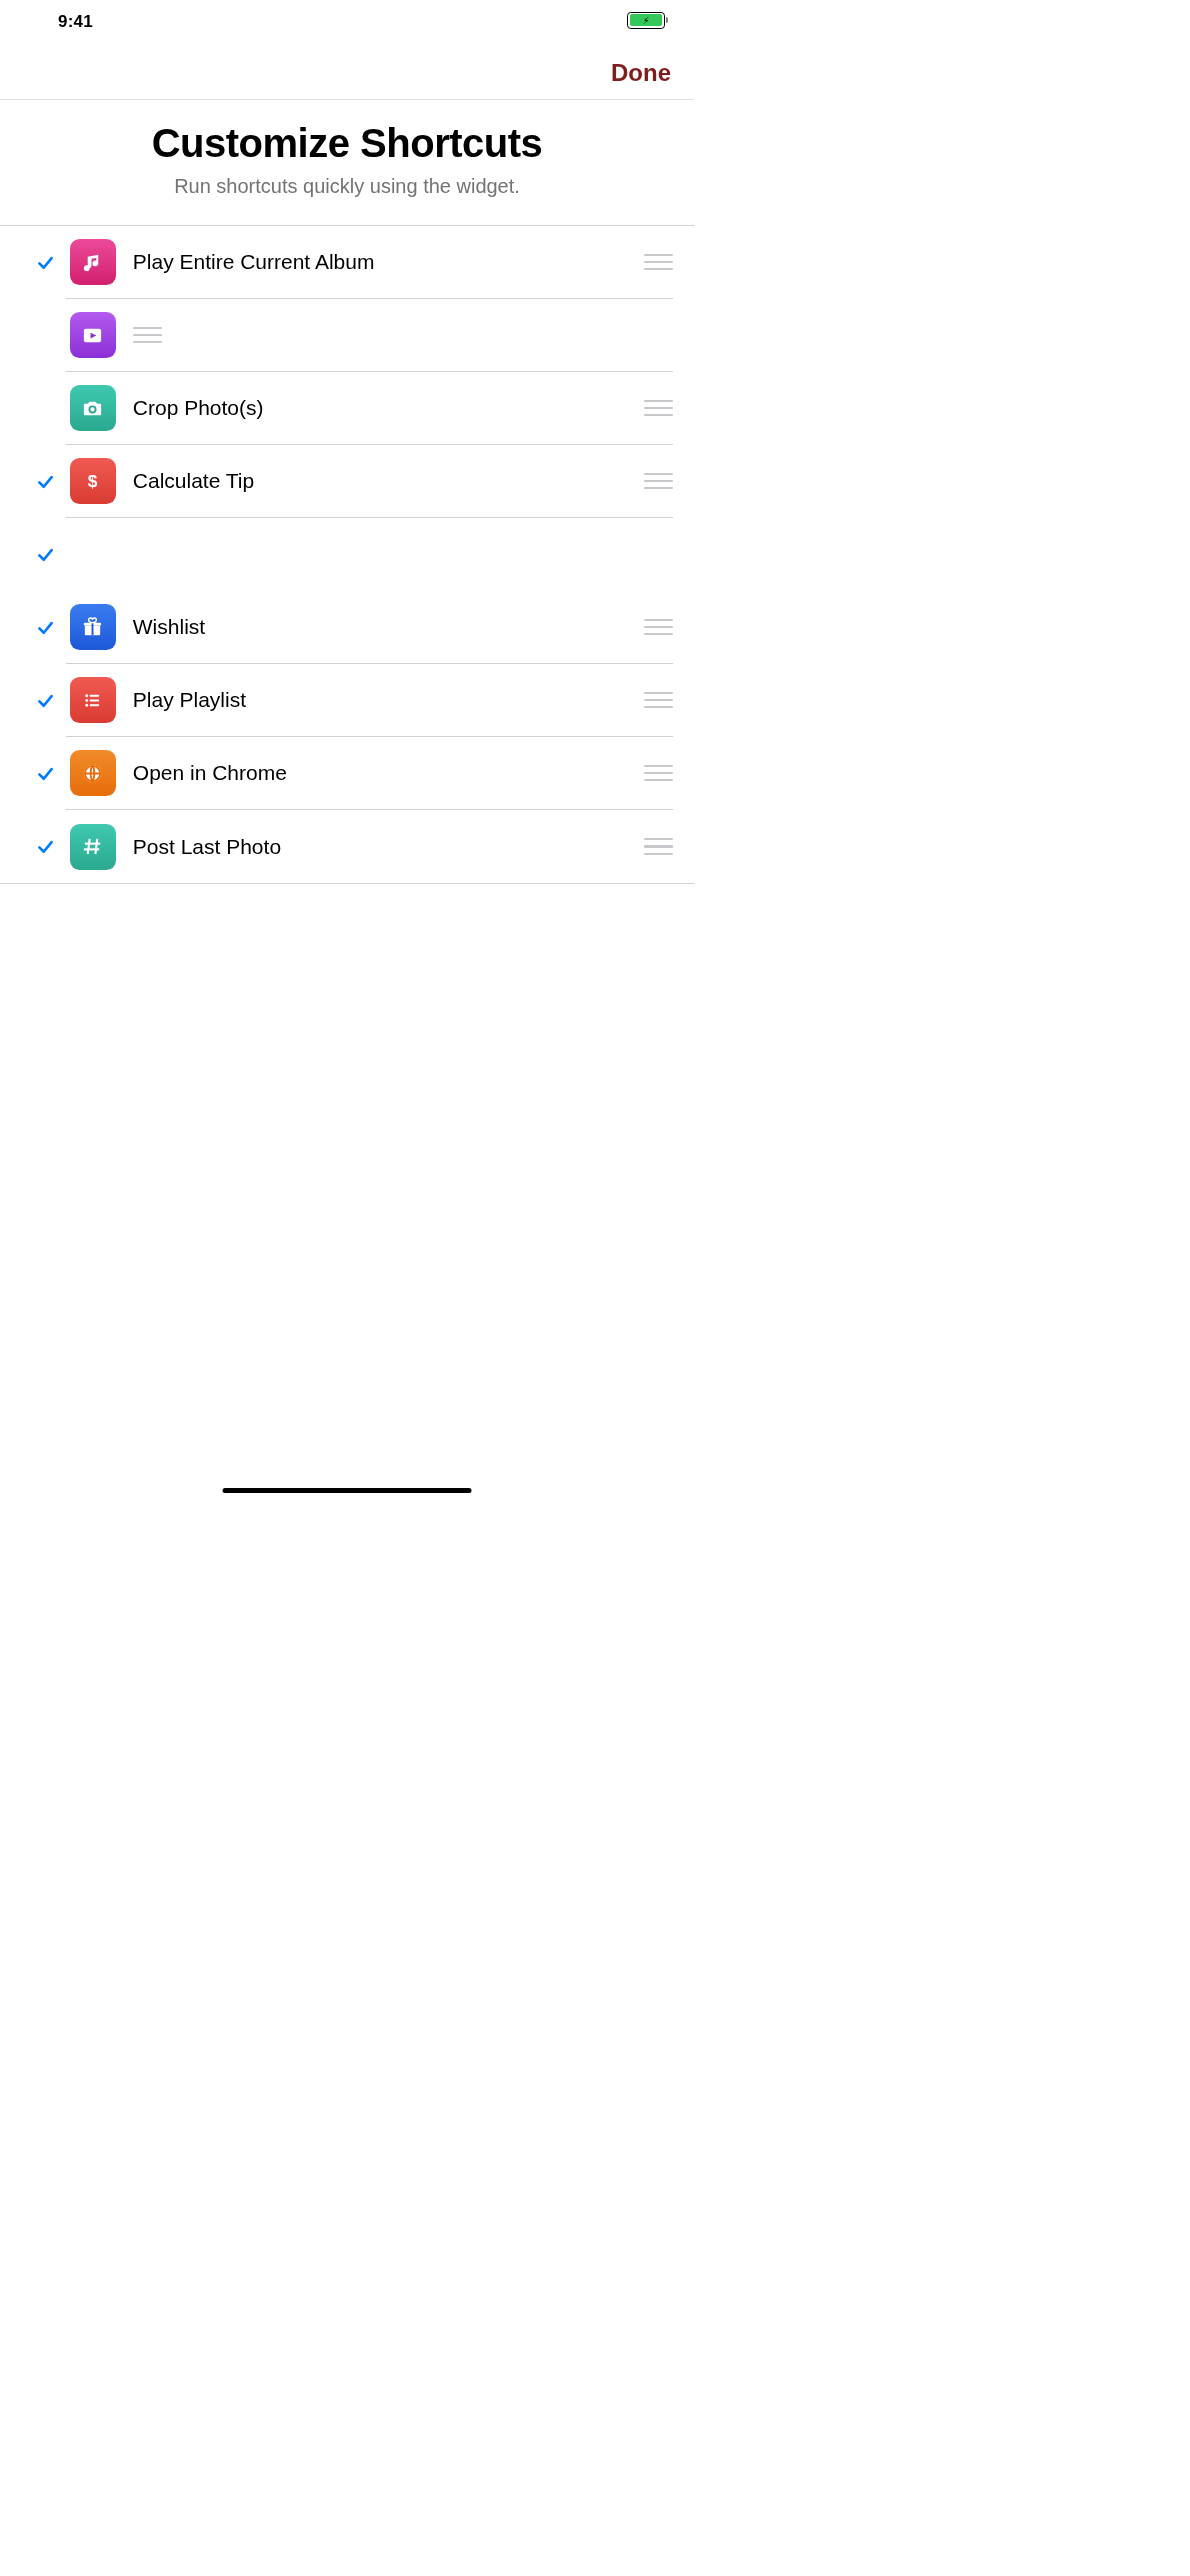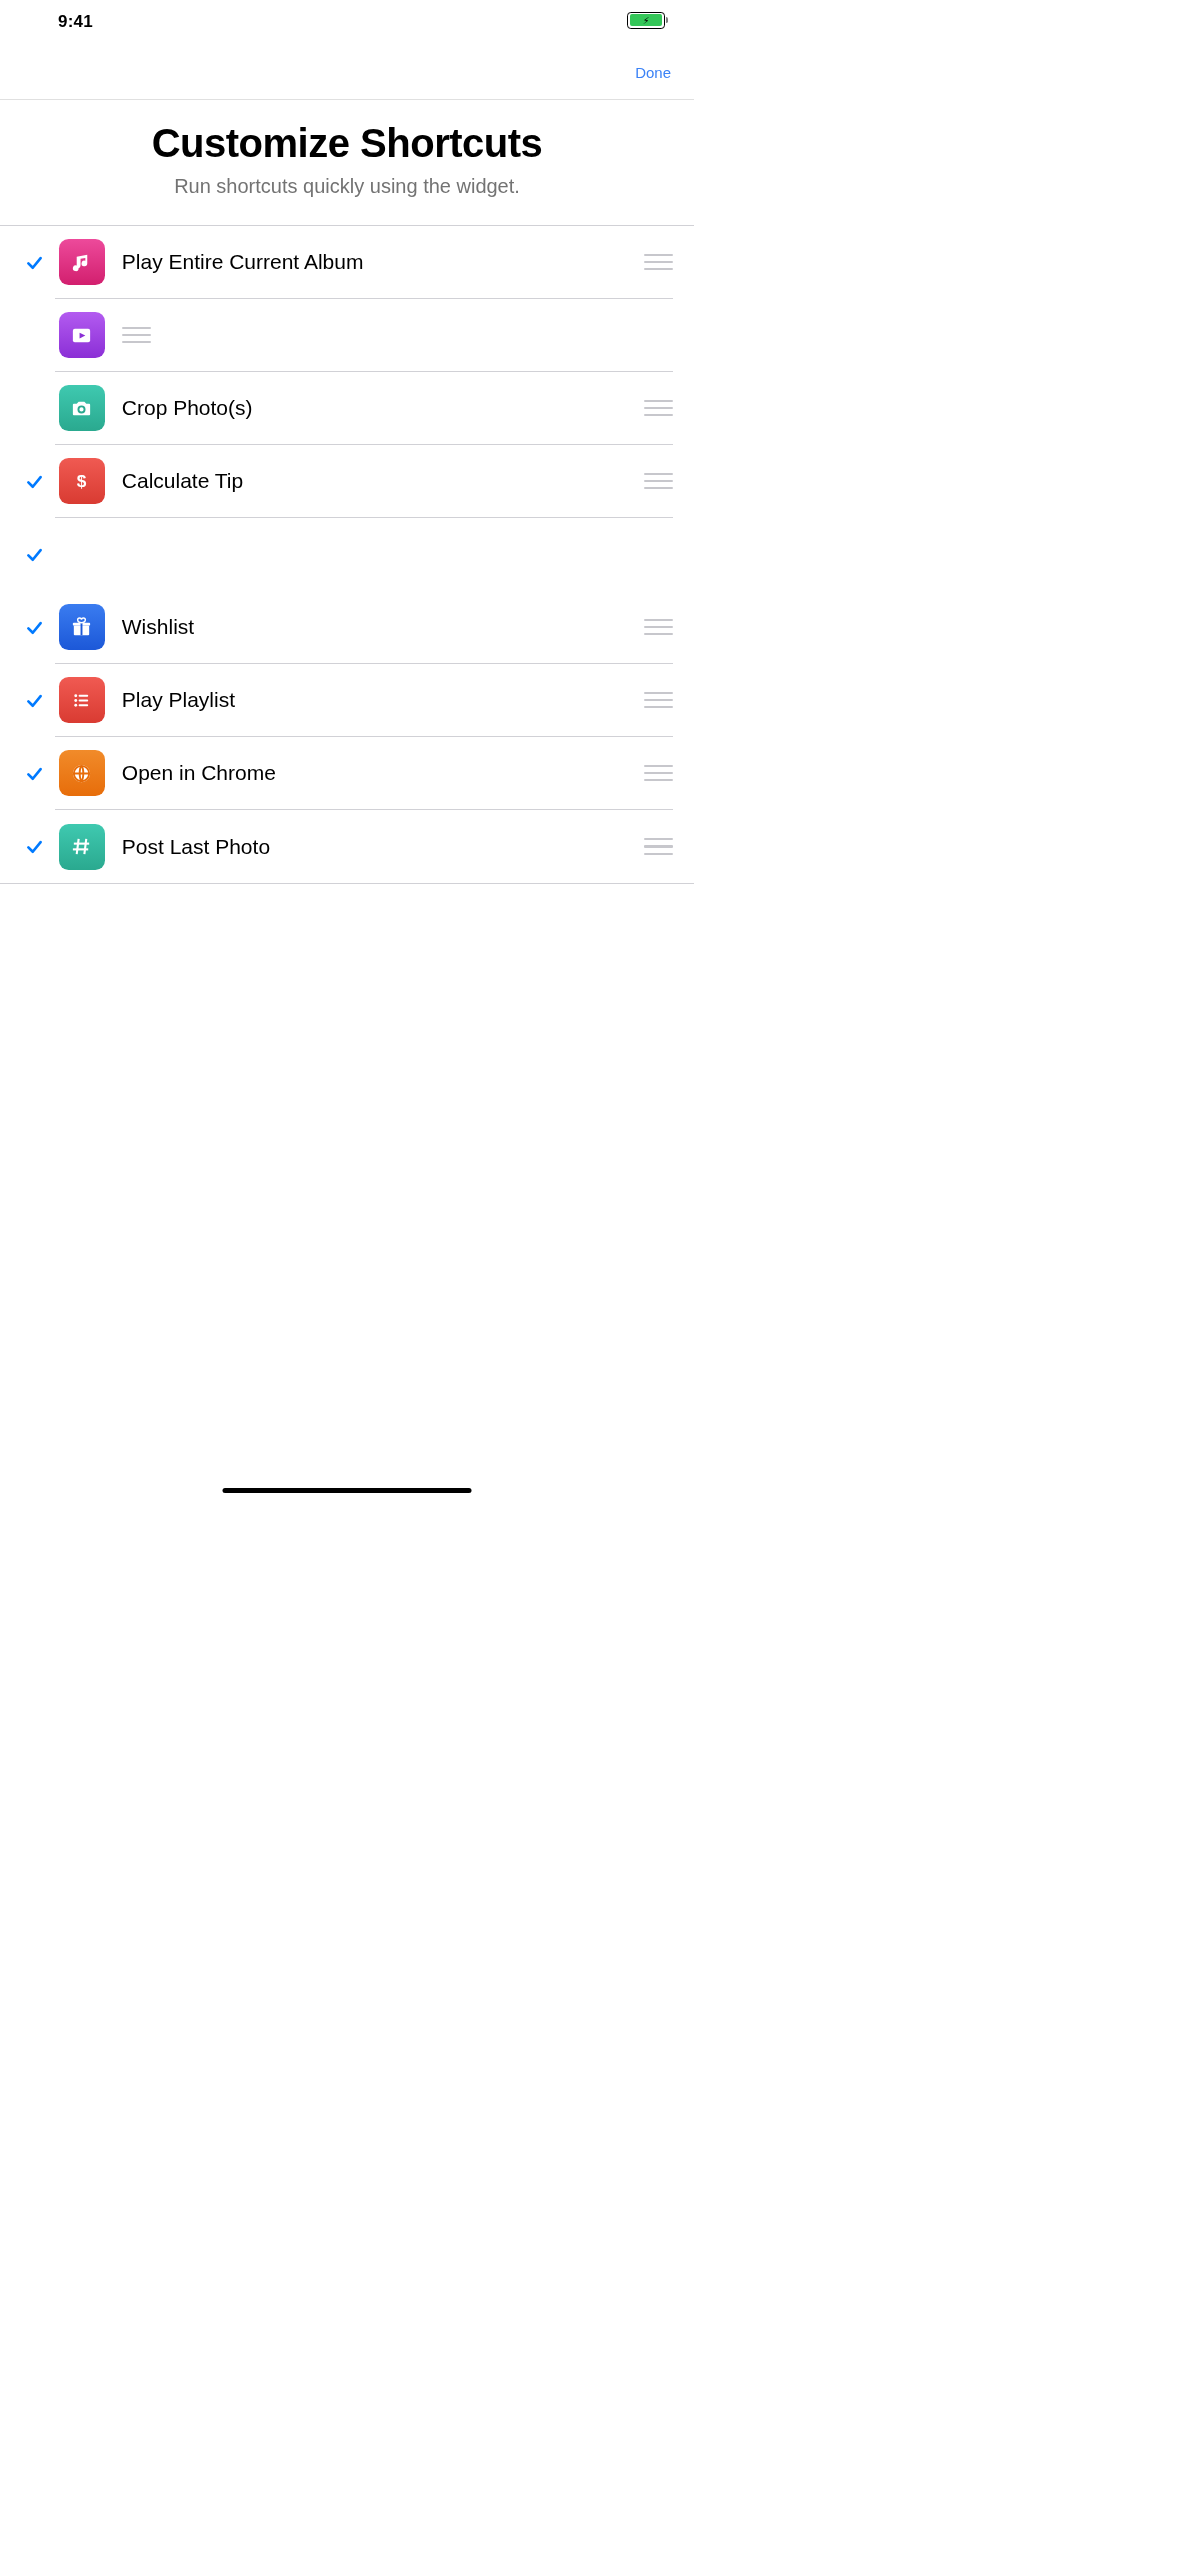--- a/index.html
+++ b/index.html
@@ -63,23 +63,23 @@
     
     .nav-bar {
       height: 54px;
       display: flex;
       align-items: center;
       justify-content: flex-end;
       padding: 0 23px;
       border-bottom: 0.5px solid #e0e0e0;
     }
     .done-button {
-      color: #3b82f6;
-      font-size: 15px;
-      font-weight: 400;
+      color: #7f1d1d;
+      font-size: 24px;
+      font-weight: 700;
       background: none;
       border: none;
     }
     
     .header {
       padding: 21px 23px 27px;
       text-align: center;
     }
     .title {
       font-size: 40px;
@@ -94,21 +94,21 @@
     }
     
     .list {
       border-top: 0.5px solid #d1d1d6;
       border-bottom: 0.5px solid #d1d1d6;
     }
     .row {
       display: flex;
       align-items: center;
       height: 73px;
-      padding-left: 13px;
+      padding-left: 24px;
       padding-right: 21px;
     }
     .row-inner {
       flex: 1;
       display: flex;
       align-items: center;
       height: 100%;
       border-bottom: 0.5px solid #d1d1d6;
       padding-left: 3.8px;
     }

